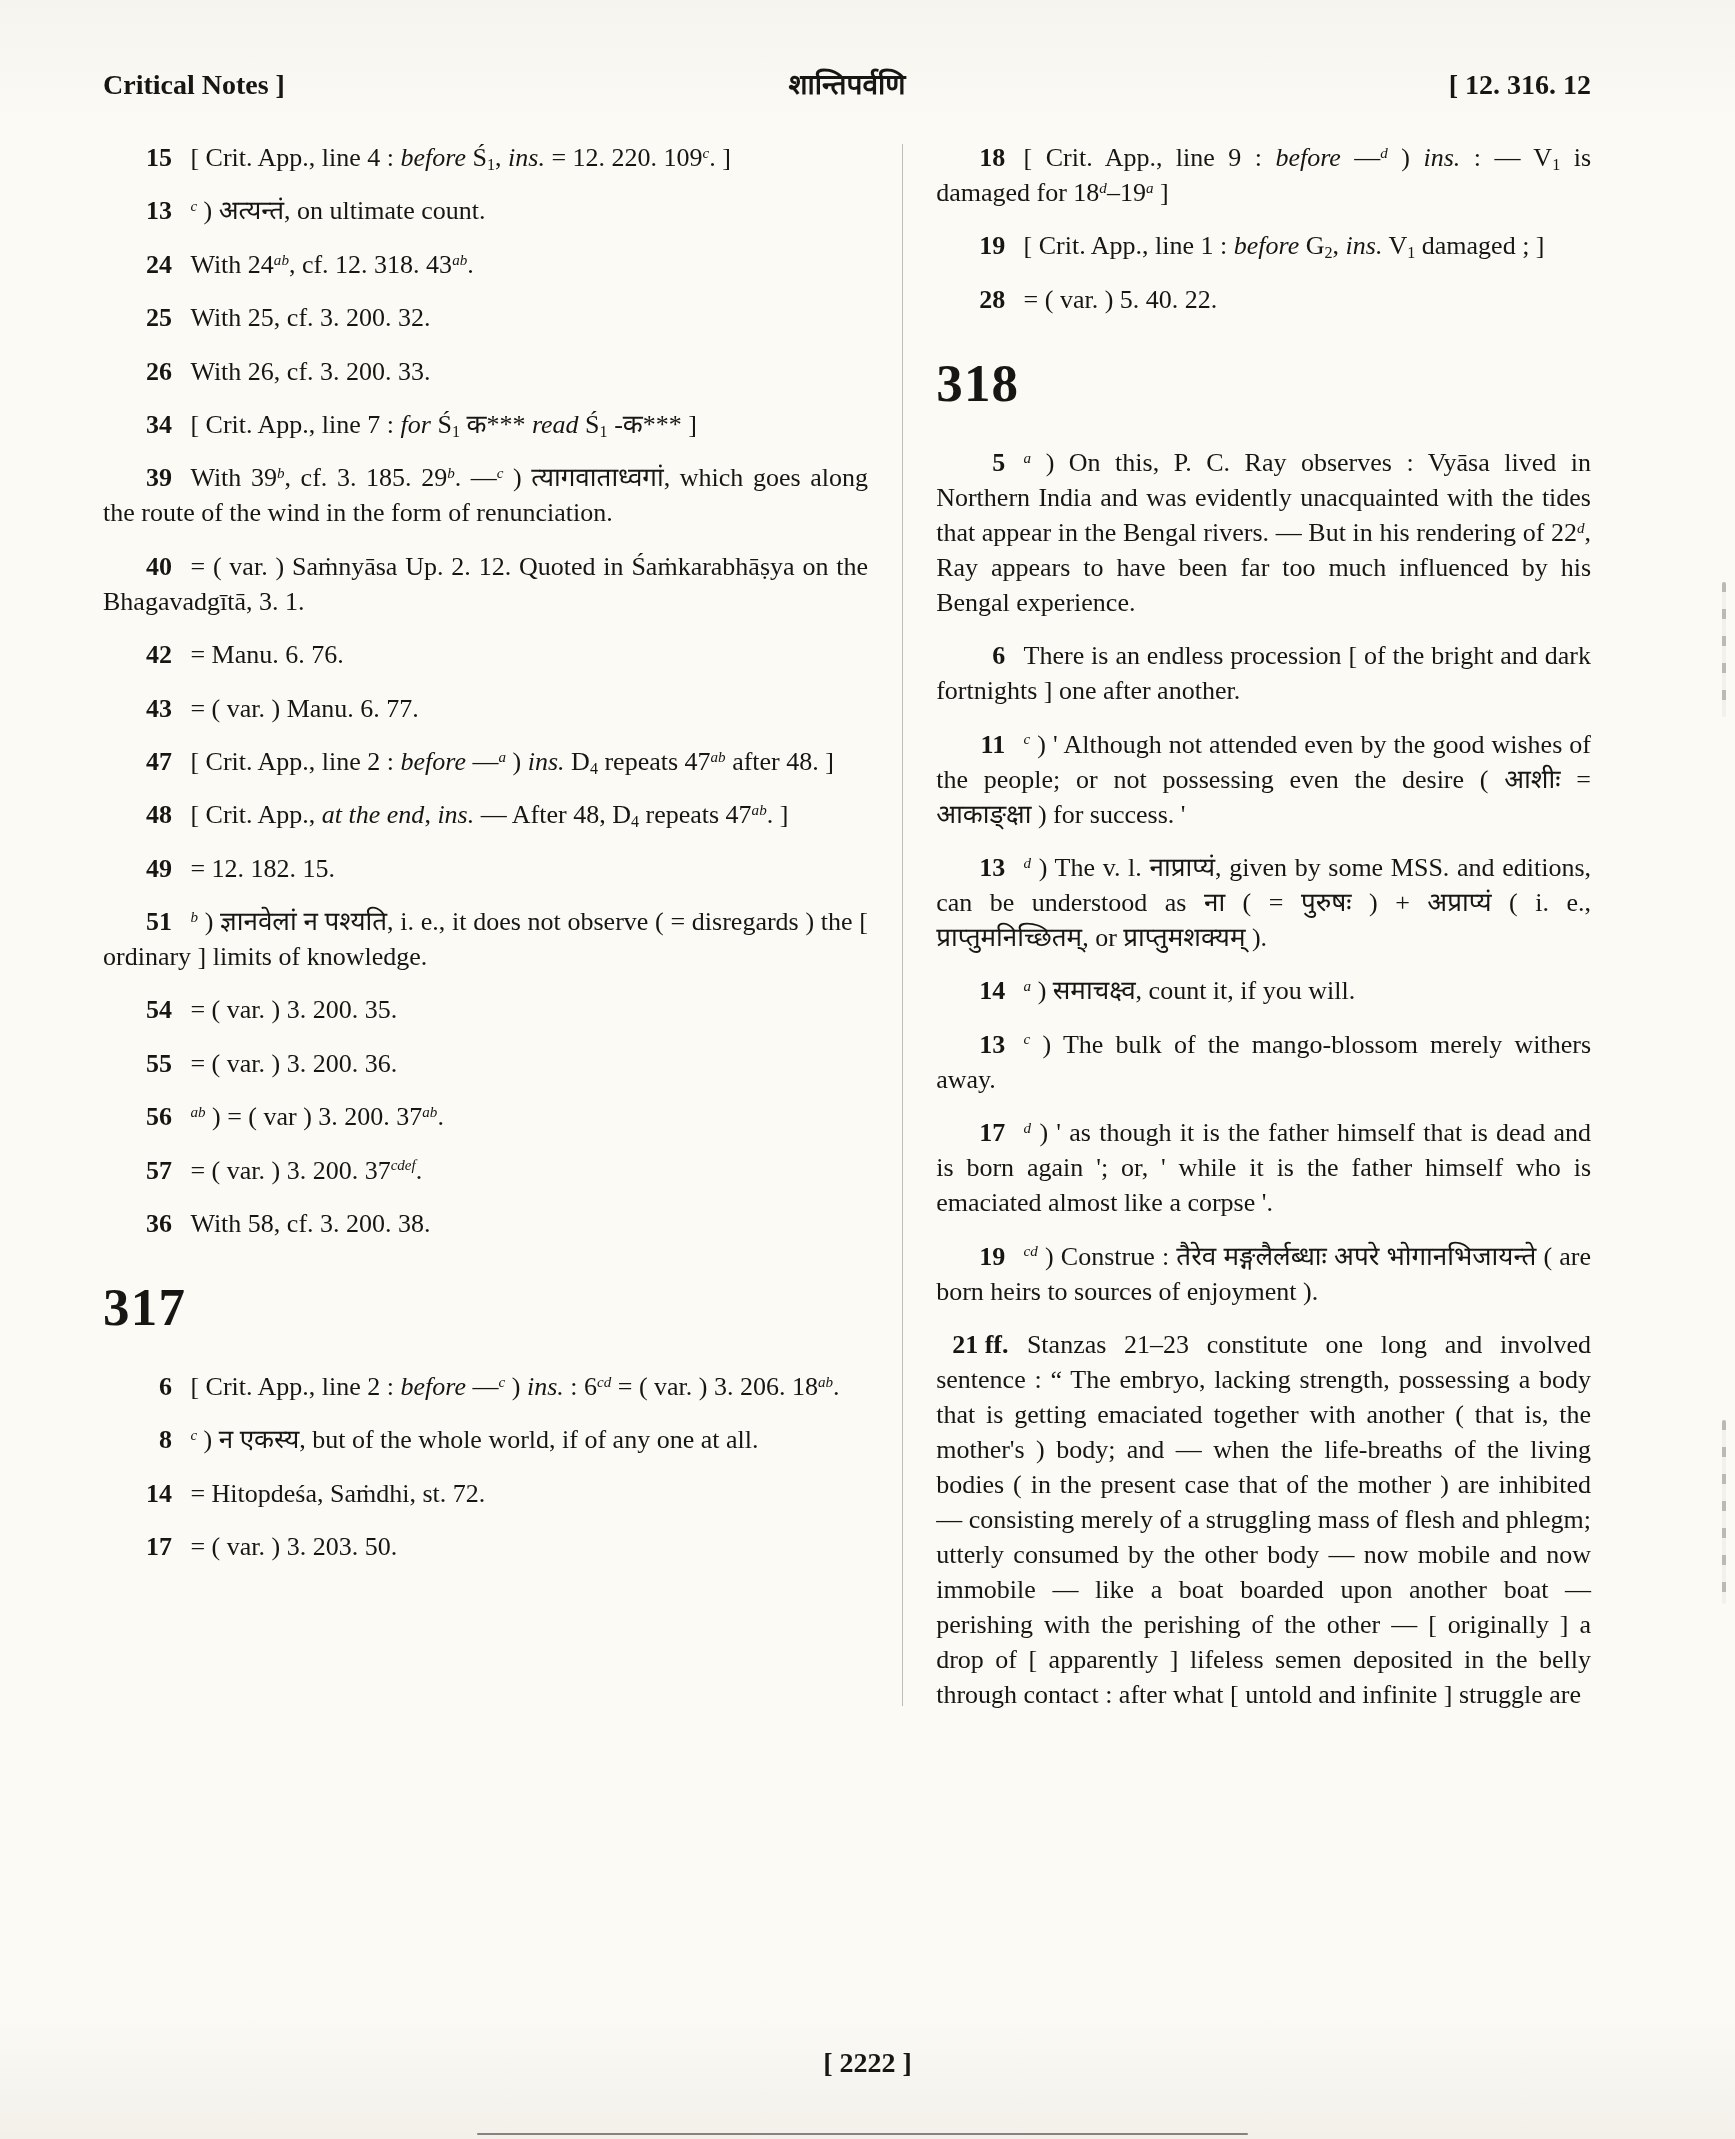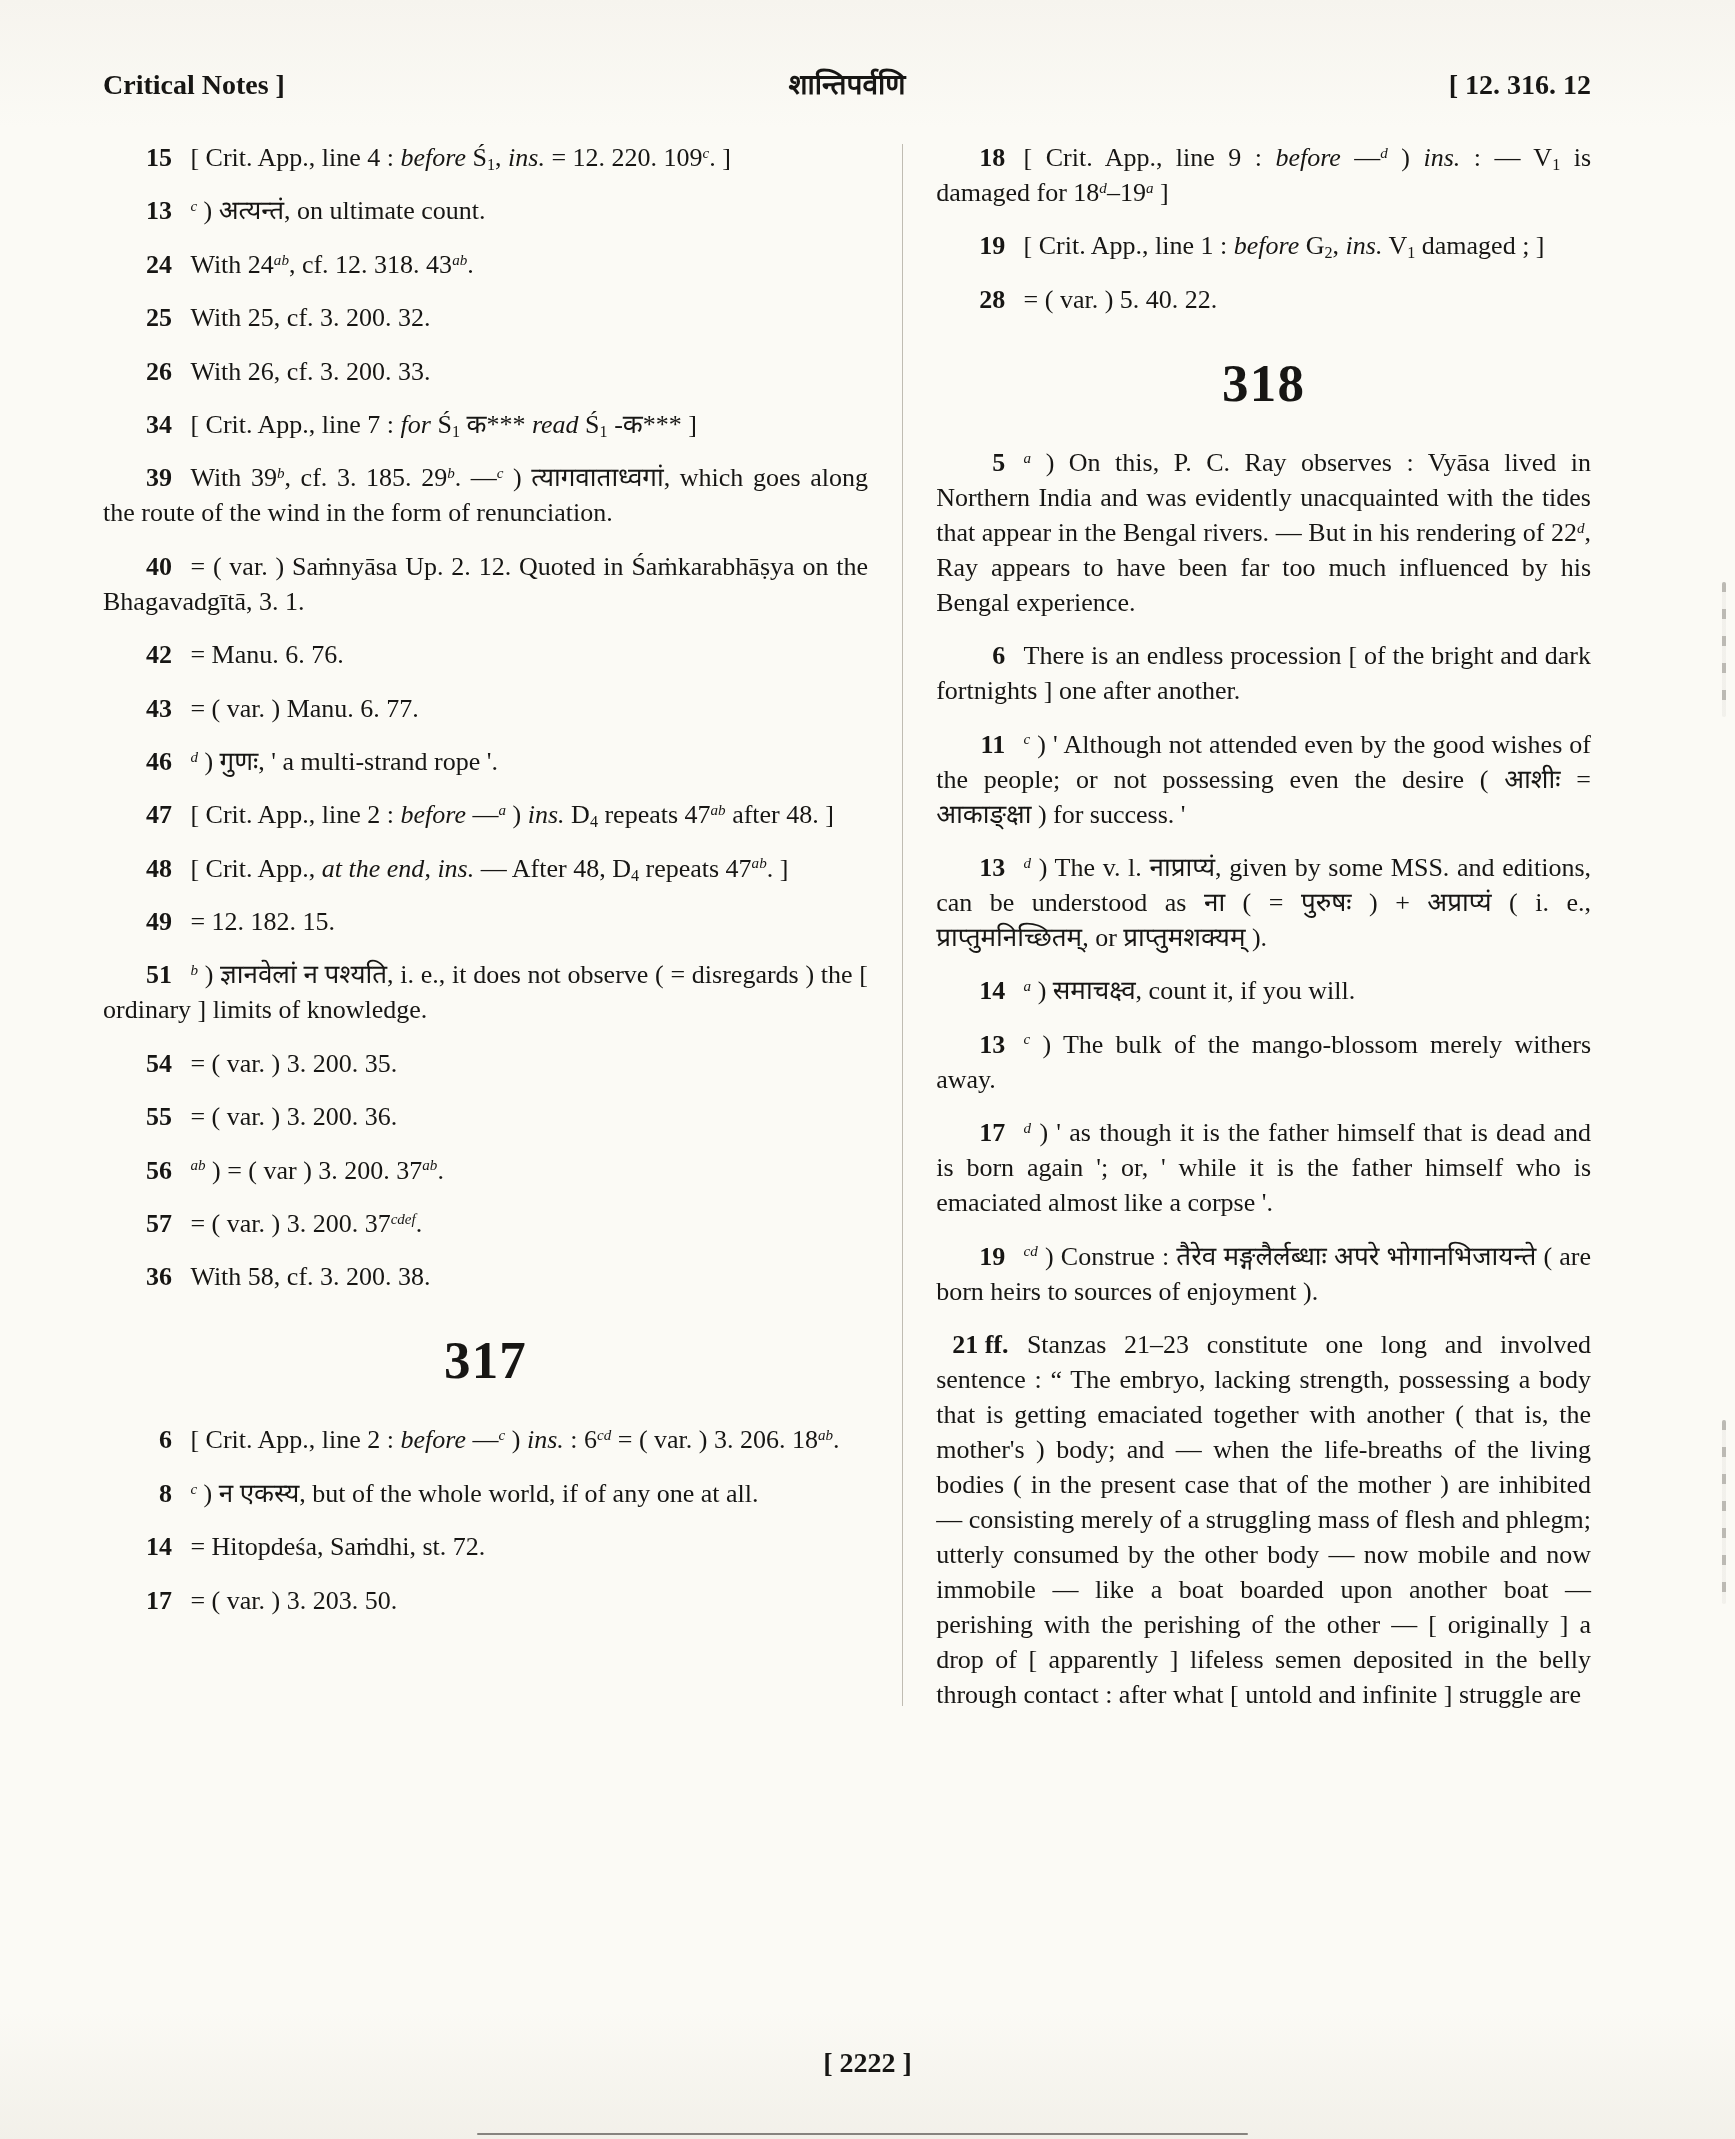--- a/index.html
+++ b/index.html
@@ -47,21 +47,20 @@
     display: inline-block;
     min-width: 53px;
     text-align: right;
     margin-right: 18.4px;
     font-weight: 700;
     text-indent: 0;
   }
   .section-heading {
     font-size: 53px;
     font-weight: 700;
-    text-align: center;
     letter-spacing: 1.2px;
     margin: 36px 0 32px 0;
   }
   .s-i   { font-style: italic; }
   .s-sup { font-style: italic; font-size: 0.58em; position: relative; top: -0.55em; line-height: 0; }
   .s-sub { font-size: 0.62em; position: relative; top: 0.25em; line-height: 0; }
 
   .page-footer {
     position: absolute;
     bottom: 61px;
@@ -111,21 +110,20 @@
         <p class="note"><span class="note-num">15</span>[ Crit. App., line 4 : <span class="s-i">before</span> Ś<span class="s-sub">1</span>, <span class="s-i">ins.</span> = 12. 220. 109<span class="s-sup">c</span>. ]</p>
         <p class="note"><span class="note-num">13</span><span class="s-sup">c</span> ) अत्यन्तं, on ultimate count.</p>
         <p class="note"><span class="note-num">24</span>With 24<span class="s-sup">ab</span>, cf. 12. 318. 43<span class="s-sup">ab</span>.</p>
         <p class="note"><span class="note-num">25</span>With 25, cf. 3. 200. 32.</p>
         <p class="note"><span class="note-num">26</span>With 26, cf. 3. 200. 33.</p>
         <p class="note"><span class="note-num">34</span>[ Crit. App., line 7 : <span class="s-i">for</span> Ś<span class="s-sub">1</span> क*** <span class="s-i">read</span> Ś<span class="s-sub">1</span> -क*** ]</p>
         <p class="note"><span class="note-num">39</span>With 39<span class="s-sup">b</span>, cf. 3. 185. 29<span class="s-sup">b</span>. —<span class="s-sup">c</span> ) त्यागवाताध्वगां, which goes along the route of the wind in the form of renunciation.</p>
         <p class="note"><span class="note-num">40</span>= ( var. ) Saṁnyāsa Up. 2. 12. Quoted in Śaṁkarabhāṣya on the Bhagavadgītā, 3. 1.</p>
         <p class="note"><span class="note-num">42</span>= Manu. 6. 76.</p>
         <p class="note"><span class="note-num">43</span>= ( var. ) Manu. 6. 77.</p>
-        <p class="note"><span class="note-num">46</span><span class="s-sup">d</span> ) गुणः, ' a multi-strand rope '.</p>
         <p class="note"><span class="note-num">47</span>[ Crit. App., line 2 : <span class="s-i">before</span> —<span class="s-sup">a</span> ) <span class="s-i">ins.</span> D<span class="s-sub">4</span> repeats 47<span class="s-sup">ab</span> after 48. ]</p>
         <p class="note"><span class="note-num">48</span>[ Crit. App., <span class="s-i">at the end</span>, <span class="s-i">ins.</span> — After 48, D<span class="s-sub">4</span> repeats 47<span class="s-sup">ab</span>. ]</p>
         <p class="note"><span class="note-num">49</span>= 12. 182. 15.</p>
         <p class="note"><span class="note-num">51</span><span class="s-sup">b</span> ) ज्ञानवेलां न पश्यति, i. e., it does not observe ( = disregards ) the [ ordinary ] limits of knowledge.</p>
         <p class="note"><span class="note-num">54</span>= ( var. ) 3. 200. 35.</p>
         <p class="note"><span class="note-num">55</span>= ( var. ) 3. 200. 36.</p>
         <p class="note"><span class="note-num">56</span><span class="s-sup">ab</span> ) = ( var ) 3. 200. 37<span class="s-sup">ab</span>.</p>
         <p class="note"><span class="note-num">57</span>= ( var. ) 3. 200. 37<span class="s-sup">cdef</span>.</p>
         <p class="note"><span class="note-num">36</span>With 58, cf. 3. 200. 38.</p>
         <div class="section-heading">317</div>

